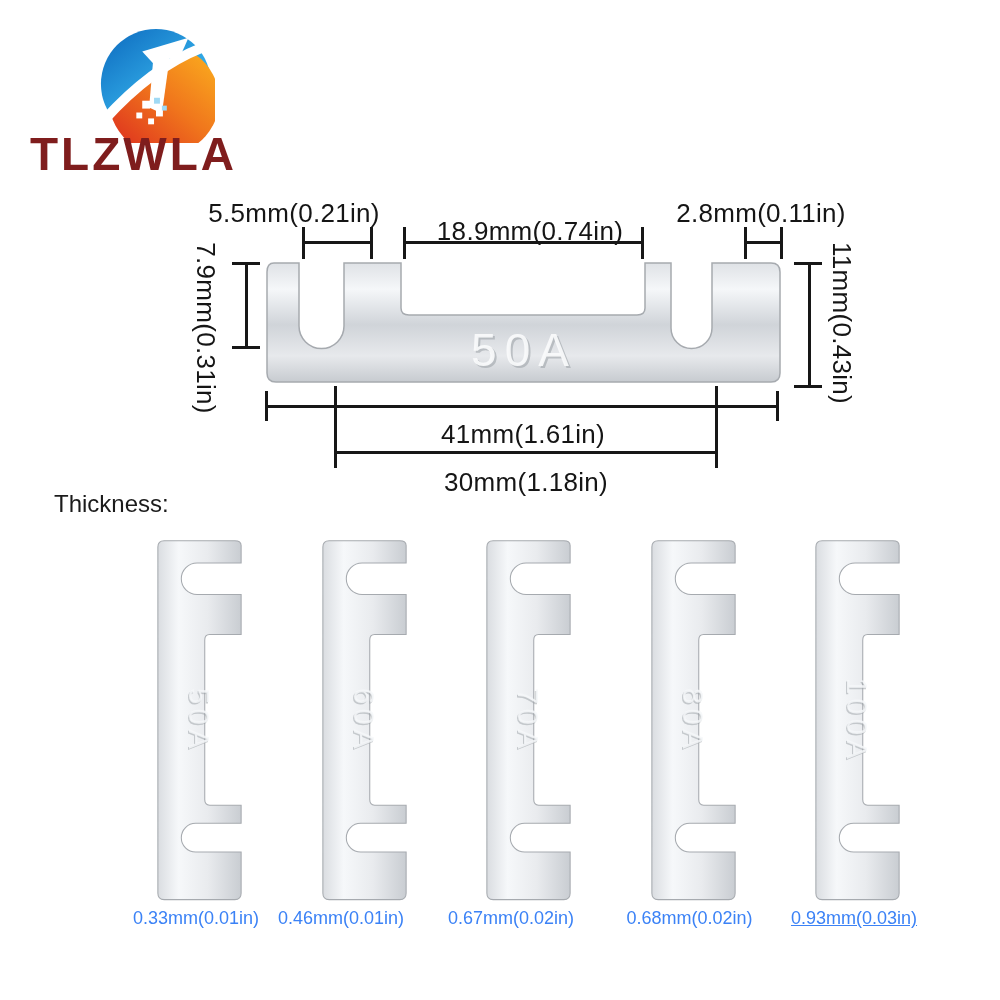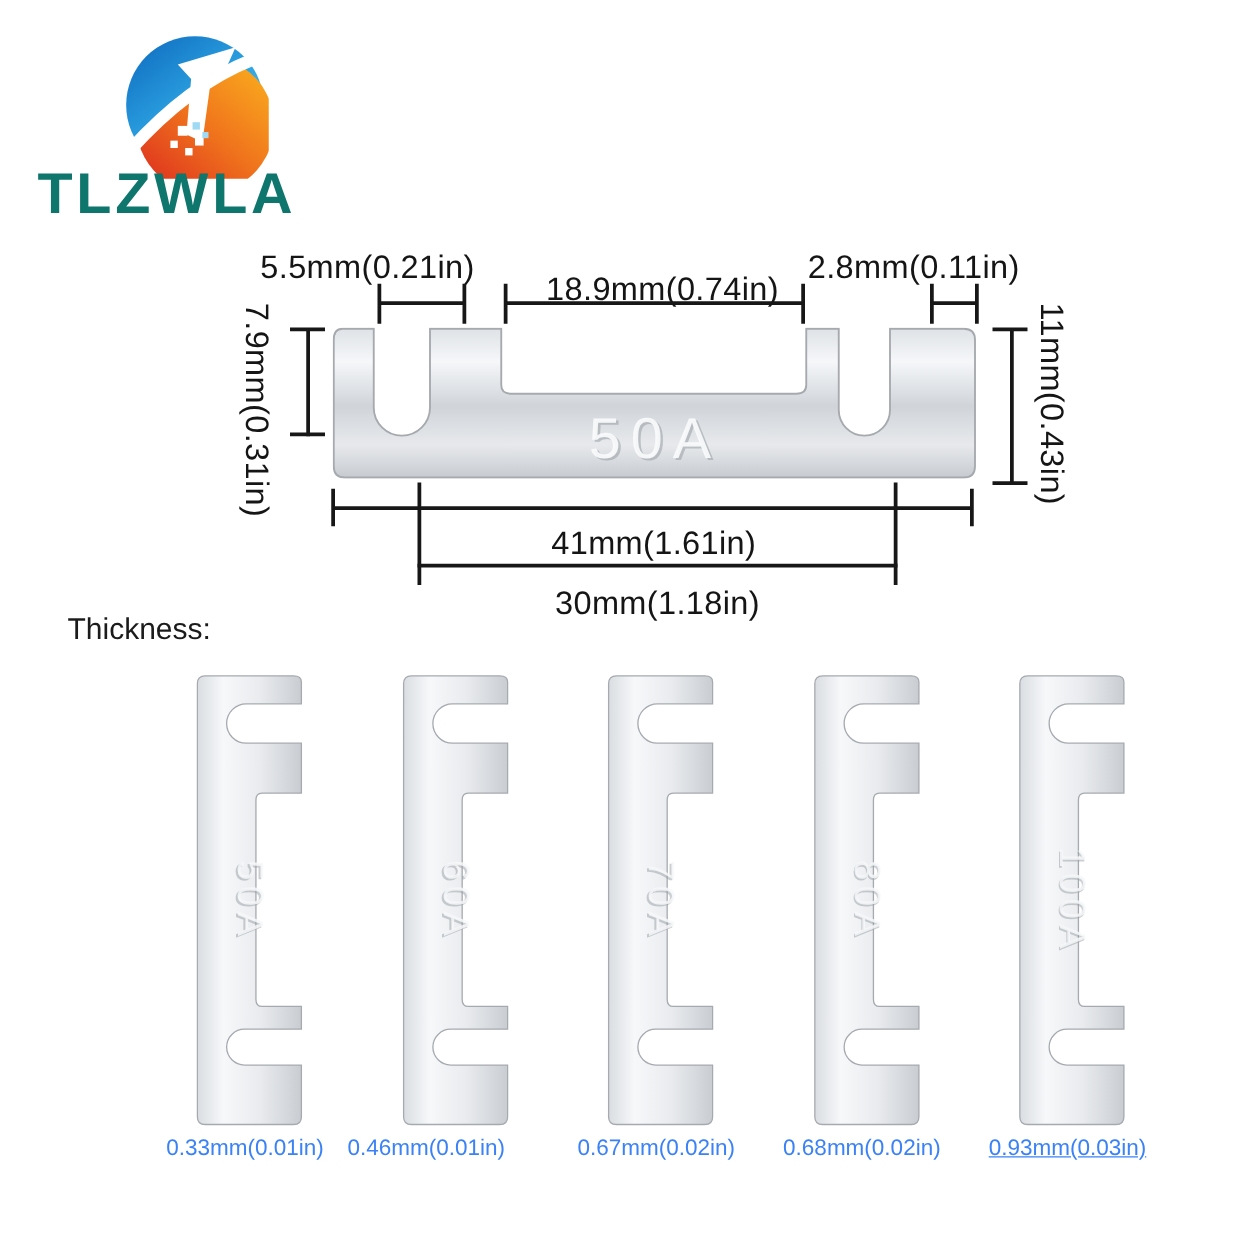--- a/index.html
+++ b/index.html
@@ -10,21 +10,21 @@
     position:relative;
     overflow:hidden;
     color:#141414;
   }
   .abs { position:absolute; }
 
   
   .logo-text {
     position:absolute; left:30px; top:127px;
     font-size:46px; font-weight:bold; letter-spacing:3px;
-    color:#0f766e;
+    color:#7f1d1d;
   }
 
   
   .dim-label {
     position:absolute; font-size:26px; color:#151515;
     white-space:nowrap; transform:translateX(-50%); letter-spacing:0.3px;
   }
   .dim-label.rot { transform:translate(-50%,-50%) rotate(90deg); }
 
   
@@ -94,21 +94,21 @@
       <rect x="58" y="74" width="6" height="6" fill="#9fd9f4"></rect>
       <rect x="66" y="82" width="5" height="5" fill="#9fd9f4"></rect>
     </svg>
     <div class="logo-text">TLZWLA</div>
   </div>
 
   <div>
 
     <div class="dim-label" style="left:294px;top:198px">5.5mm(0.21in)</div>
     <div class="dim-label" style="left:530px;top:216px">18.9mm(0.74in)</div>
-    <div class="dim-label" style="left:731px;top:198px">2.8mm(0.11in)</div>
+    <div class="dim-label" style="left:761px;top:198px">2.8mm(0.11in)</div>
 
     <div class="hline" style="left:303px;top:241px;width:69px"></div>
     <div class="vtick" style="left:302px;top:227px"></div>
     <div class="vtick" style="left:370px;top:227px"></div>
 
     <div class="hline" style="left:404px;top:241px;width:239px"></div>
     <div class="vtick" style="left:403px;top:227px"></div>
     <div class="vtick" style="left:641px;top:227px"></div>
 
     <div class="hline" style="left:745px;top:241px;width:37px"></div>
@@ -194,19 +194,19 @@
                H 405 V 66 A 20.5 20.5 0 0 0 446 66 V 1 H 505 Q 514 1 514 10 V 111 Q 514 120 505 120 H 10
                Q 1 120 1 111 V 10 Q 1 1 8 1 Z" fill="url(#metalV)" stroke="#a6aaaf" stroke-width="1.5"></path>
       <text class="amp-text" x="260" y="62" text-anchor="middle" dominant-baseline="central" font-size="42" letter-spacing="6" fill="#9aa0a5" opacity="0.5">100A</text>
       <text class="amp-text" x="258" y="60" text-anchor="middle" dominant-baseline="central" font-size="42" letter-spacing="6" fill="#f6f8fa" opacity="0.85">100A</text>
     </g>
   </svg>
 </div>
     <div id="strip-labels">
         <div class="thick-label" style="left: 196px;">0.33mm(0.01in)</div>
         <div class="thick-label" style="left: 341px;">0.46mm(0.01in)</div>
-        <div class="thick-label" style="left: 525px;">0.67mm(0.02in)</div>
+        <div class="thick-label" style="left: 511px;">0.67mm(0.02in)</div>
         <div class="thick-label" style="left: 689.5px;">0.68mm(0.02in)</div>
         <div class="thick-label" style="left: 854px; text-decoration: underline;">0.93mm(0.03in)</div>
       </div>
   </div>
 
 </div>
 
 </body></html>

